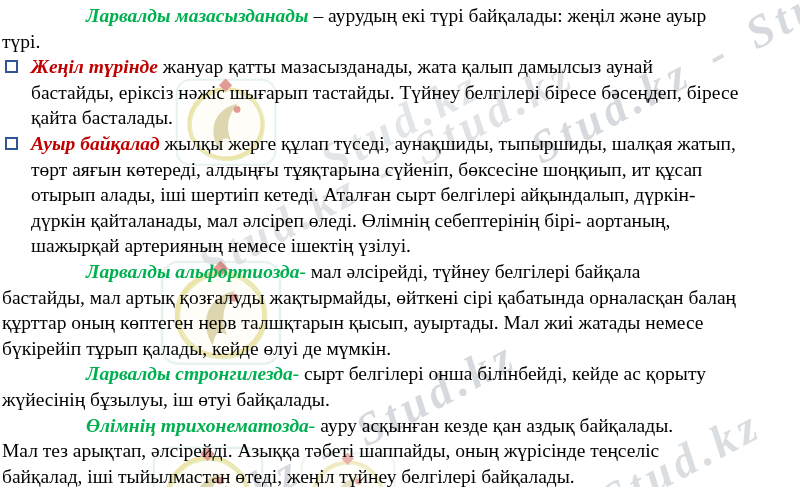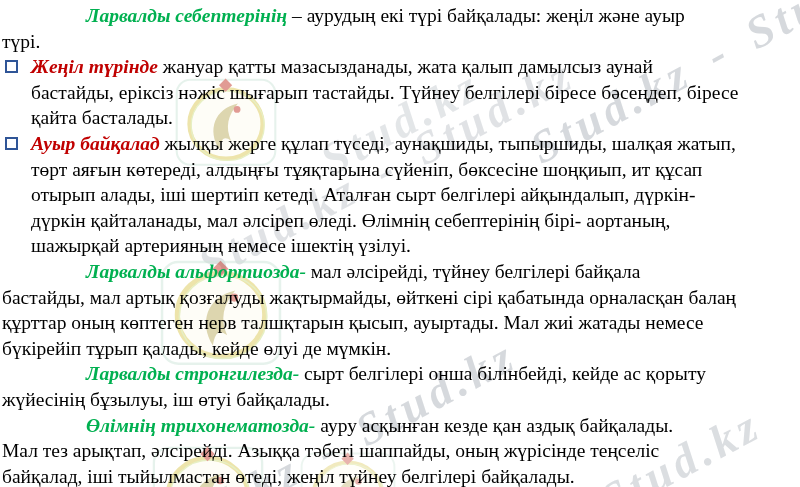--- a/index.html
+++ b/index.html
@@ -89,21 +89,21 @@
   <svg class="emblem emblem-c" viewBox="0 0 120 104">
       <use href="#emblem-sym"></use>
     </svg>
   <svg class="emblem emblem-d" viewBox="0 0 120 104">
       <use href="#emblem-sym"></use>
     </svg>
 </div>
 
 <div class="content">
 
-  <p class="para first-indent"><span class="h-green">Ларвалды себептерінің</span><span class="body-text"> – аурудың екі түрі байқалады: жеңіл және ауыр
+  <p class="para first-indent"><span class="h-green">Ларвалды мазасызданады</span><span class="body-text"> – аурудың екі түрі байқалады: жеңіл және ауыр
 түрі.</span></p>
 
   <div class="bullet-item">
     <span class="bullet-square"></span><span class="h-red">Жеңіл түрінде</span><span class="body-text"> жануар қатты мазасызданады, жата қалып дамылсыз аунай
 бастайды, еріксіз нәжіс шығарып тастайды. Түйнеу белгілері біресе бәсеңдеп, біресе
 қайта басталады.</span>
   </div>
 
   <div class="bullet-item">
     <span class="bullet-square"></span><span class="h-red">Ауыр байқалад</span><span class="body-text"> жылқы жерге құлап түседі, аунақшиды, тыпыршиды, шалқая жатып,

